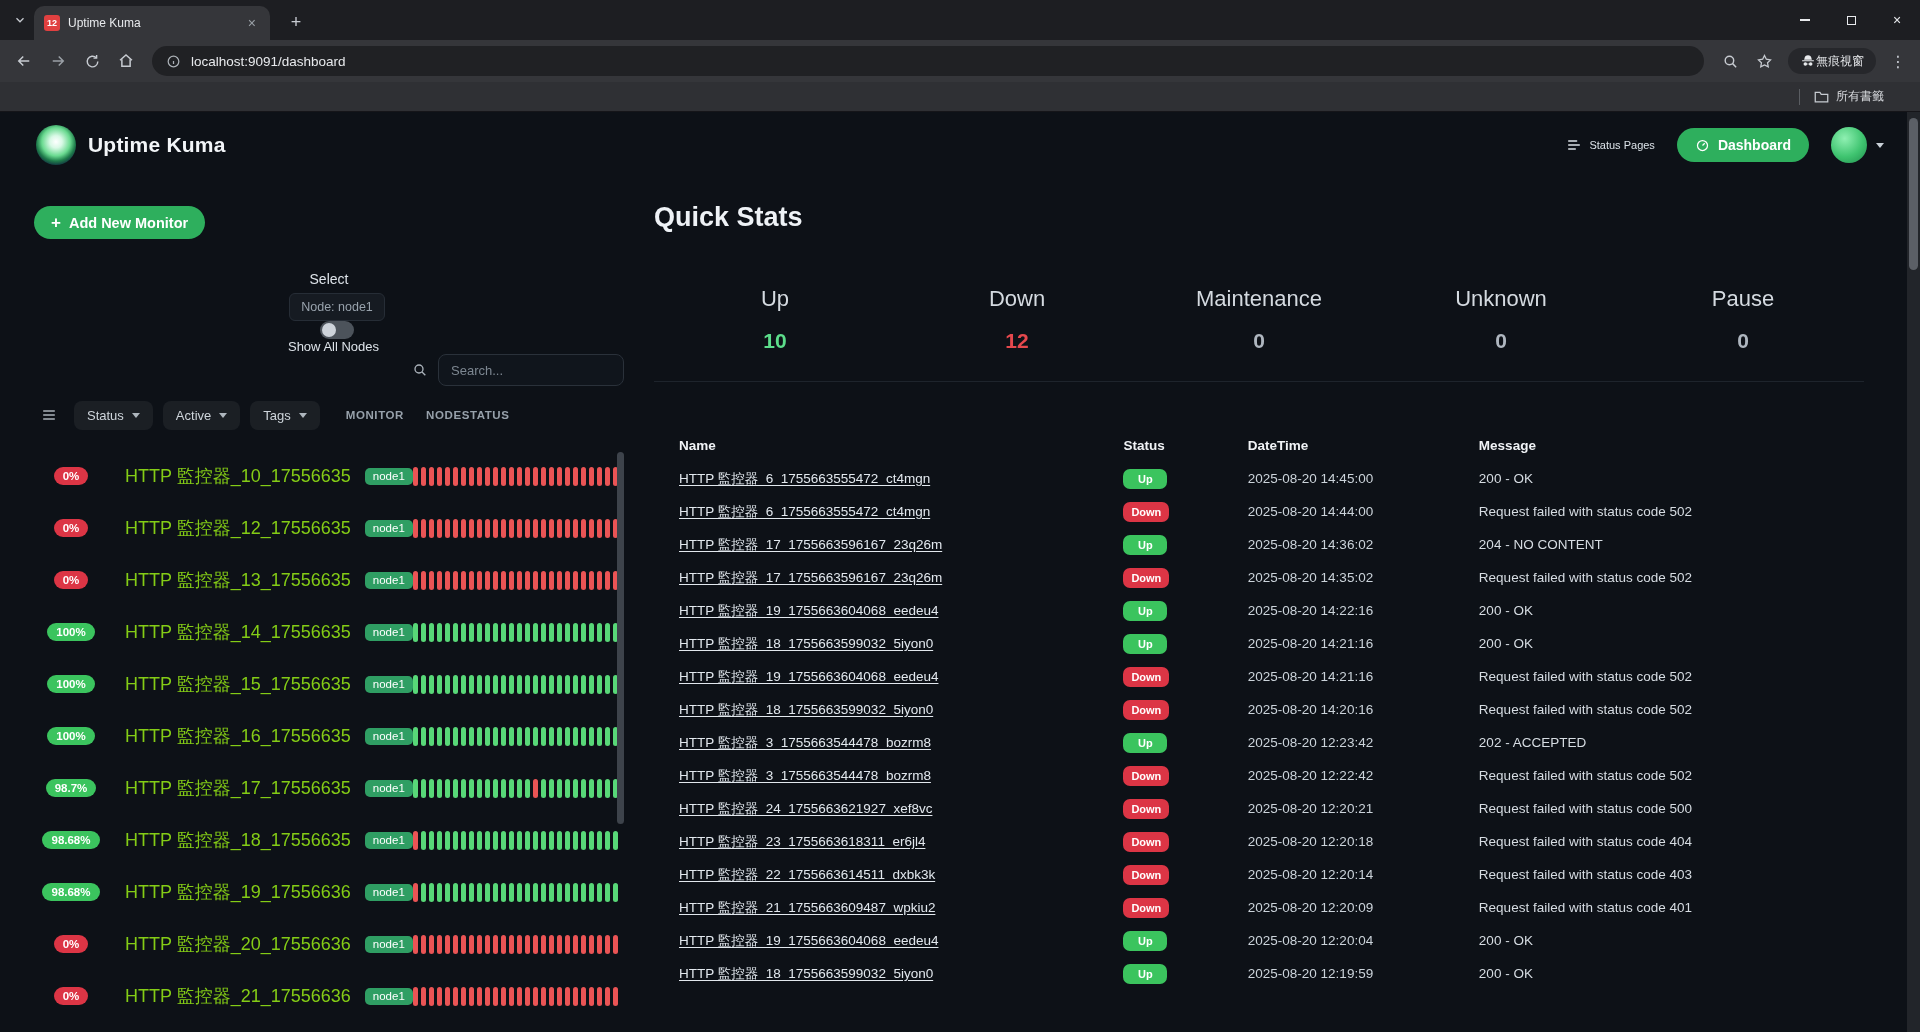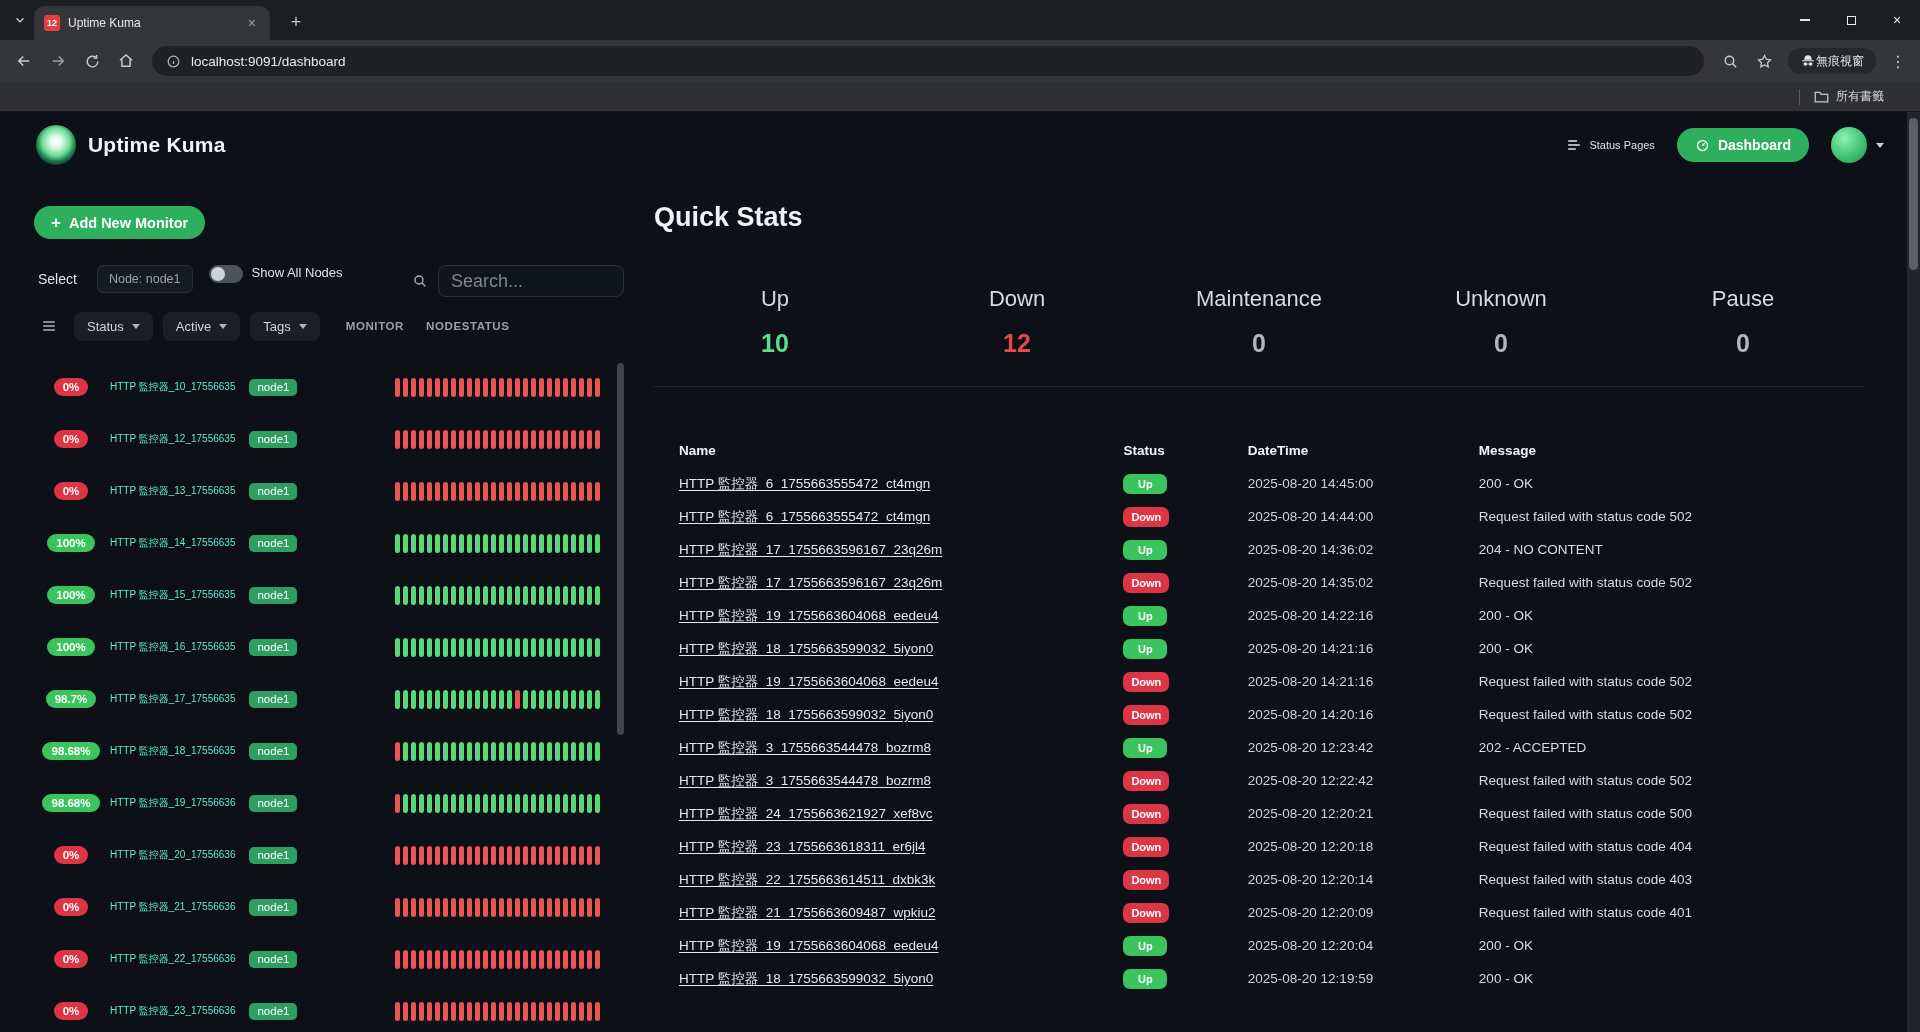--- a/index.html
+++ b/index.html
@@ -57,61 +57,61 @@
             background:radial-gradient(circle at 38% 32%, #8ff0b2 0%, #3fc470 55%, #1f8c4c 100%); }
   .caret { width:0; height:0; border-left:4.5px solid transparent; border-right:4.5px solid transparent; border-top:5.5px solid #c9d1d8; }
 
   .content { flex:1; display:flex; padding:0 0 0 34px; min-height:0; }
 
   
   .sidebar { width:590px; flex:0 0 auto; display:flex; flex-direction:column; padding-top:28px; min-height:0; }
   .add-btn { align-self:flex-start; display:flex; align-items:center; gap:8px; background:var(--button-green); color:#fff;
              border:none; border-radius:18px; padding:8px 17px; font-size:14.5px; font-weight:600; }
   .add-plus { font-size:17px; font-weight:bold; line-height:1; }
-  .side-controls { display:flex; align-items:flex-start; margin-top:26px; }
+  .side-controls { display:flex; align-items:center; margin-top:26px;flex-direction:column; }
   .select-btn { background:transparent; border:none; color:#dde3e9; font-size:14px; padding:6px 4px; }
   .node-chip { background:#161b22; border:1px solid #262d36; border-radius:6px; padding:6px 11px; font-size:12.5px;
                color:#98a2ac; margin-left:16px; white-space:nowrap; }
   .toggle { width:34px; height:18px; border-radius:9px; background:#4c535b; position:relative; margin-left:16px; flex:0 0 auto; }
   .toggle::after { content:''; position:absolute; left:2px; top:2px; width:14px; height:14px; border-radius:50%; background:#cdd3da; }
   .toggle-label { font-size:13px; color:#dde3e9; margin-left:9px; white-space:nowrap; }
   .search-wrap { margin-left:auto; display:flex; align-items:center; gap:10px; }
   .search-input { width:186px; height:32px; background:#10151c; border:1px solid #2a313a; border-radius:8px;
-                  color:#dbe1e7; font-size:18px; padding:0 12px; outline:none; font-family:inherit; }
+                  color:#dbe1e7; font-size:13px; padding:0 12px; outline:none; font-family:inherit; }
   .search-input::placeholder { color:#7d8791; }
 
   .filter-row { display:flex; align-items:center; margin-top:14px; gap:10px; }
   .icon-btn { width:30px; height:30px; background:transparent; border:none; display:flex; align-items:center; justify-content:center; }
   .chip { display:flex; align-items:center; gap:8px; background:rgba(255,255,255,.06); border:none; border-radius:8px;
           padding:7px 13px; color:#ced5db; font-size:13px; }
   .chip-caret { width:0; height:0; border-left:4px solid transparent; border-right:4px solid transparent; border-top:5px solid #aeb6bd; }
   .side-tab { font-size:11.5px; letter-spacing:.6px; color:#97a1ab; margin-left:16px; font-weight:600; }
   .side-tab + .side-tab { margin-left:12px; }
 
   .monitor-list-wrap { flex:1; margin-top:20px; position:relative; overflow:hidden; min-height:0; }
   .monitor-row { height:52px; display:flex; align-items:center; padding:0 24px 0 8px; border-radius:10px; }
   .badge-slot { width:58px; display:flex; justify-content:center; flex:0 0 auto; }
   .uptime-badge { font-size:11.5px; font-weight:bold; color:#fff; padding:3px 9px; border-radius:12px; white-space:nowrap; }
   .uptime-badge.down { background:var(--danger-red); }
   .uptime-badge.up { background:var(--badge-green); }
-  .monitor-name { font-size:10px; color:#5eead4; margin-left:10px; white-space:nowrap; }
+  .monitor-name { font-size:18px; color:#84cc16; margin-left:25px; white-space:nowrap; }
   .node-tag { font-size:11.5px; color:#fff; background:var(--tag-green); padding:2.5px 8px; border-radius:5px; margin-left:14px; }
   .heartbeat { margin-left:auto; display:flex; gap:3px; align-items:center; }
   .beat { width:5px; height:19px; border-radius:2.5px; }
   .beat.up { background:var(--beat-up); }
   .beat.down { background:var(--beat-down); }
   .side-scroll-thumb { position:absolute; right:0; top:2px; width:7px; height:372px; border-radius:4px; background:#3d434b; }
 
   
   .main { flex:1; padding:24px 56px 0 30px; min-width:0; display:flex; flex-direction:column;gap:21px; }
   .qs-title { font-size:27px; font-weight:bold; color:#eef2f6; }
   .stats-row { display:flex; margin-top:32px; padding-bottom:28px; border-bottom:1px solid #1e242c; }
   .stat { flex:1; text-align:center; }
   .stat-label { font-size:22px; color:#d4dae0; }
-  .stat-value { font-size:25px; font-weight:bold; margin-top:17px; color:#aeb6bf; }
+  .stat-value { font-size:21px; font-weight:bold; margin-top:17px; color:#aeb6bf; }
   .stat.up .stat-value { color:var(--accent-green); }
   .stat.down .stat-value { color:#e5484d; }
 
   .events-wrap { margin-top:26px; padding-left:25px; }
   table.events { width:100%; border-collapse:collapse; table-layout:fixed; }
   .events th { text-align:left; font-size:13.5px; font-weight:bold; color:#f0f3f6; padding:9px 10px 9px 0; }
   .events td { font-size:13.5px; padding:6.5px 10px 6.5px 0; white-space:nowrap; overflow:hidden; }
   .cell-name a { color:#e2e8ee; text-decoration:underline; text-underline-offset:2px; }
   .badge { display:inline-block; min-width:44px; text-align:center; font-size:11px; font-weight:bold; color:#fff;
            border-radius:7px; padding:4px 8px; }

